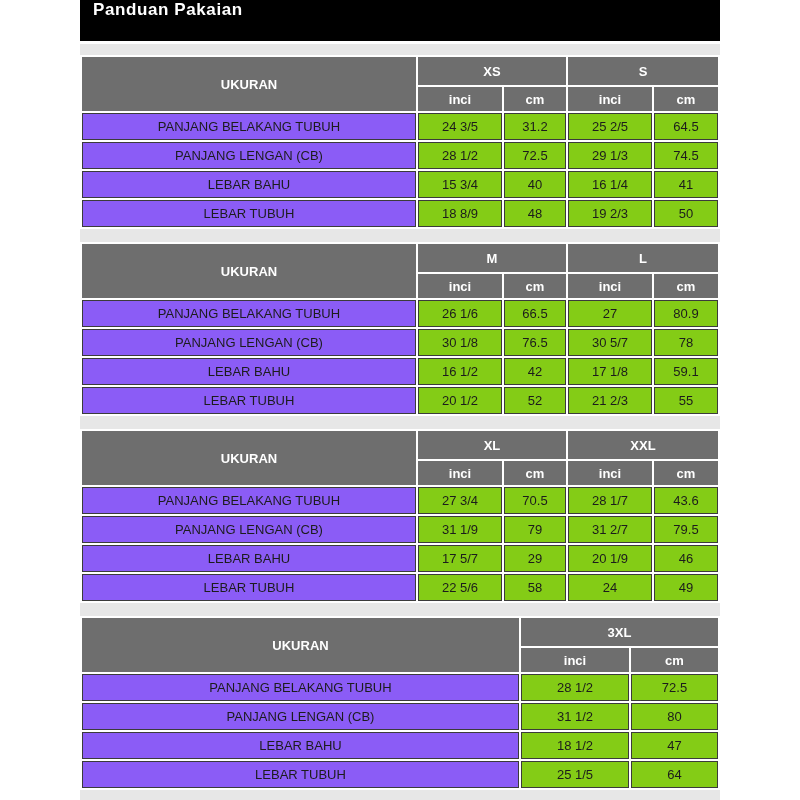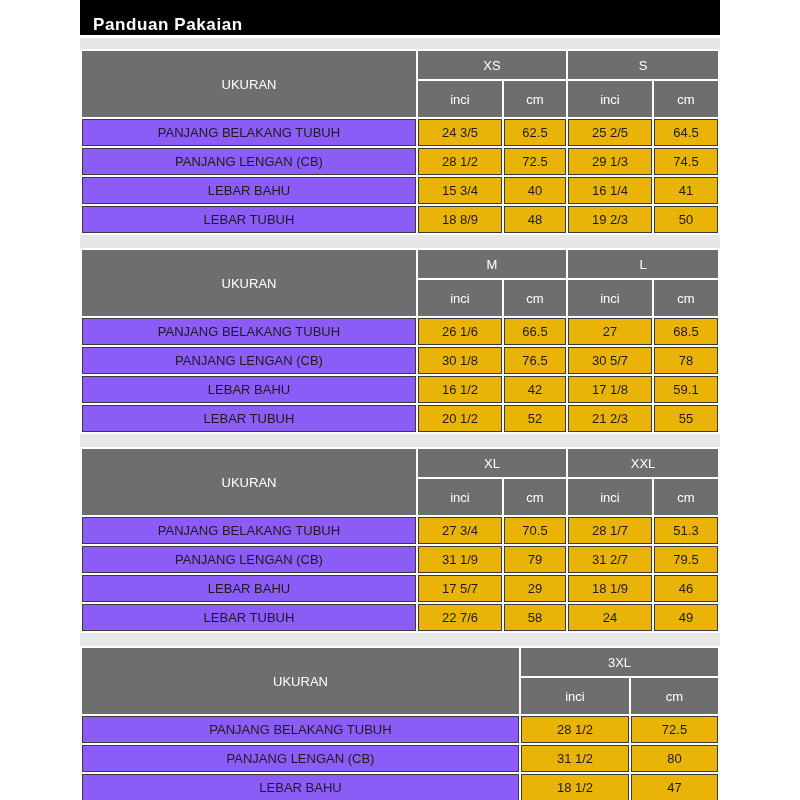--- a/index.html
+++ b/index.html
@@ -16,23 +16,23 @@
     overflow: hidden;
   }
   .content-col {
     position: absolute;
     left: 80px;
     top: 0;
     width: 640px;
   }
   .titlebar {
     background: #000000;
-    height: 35px;
+    height: 41px;
     display: flex;
-    align-items: flex-end;
+    align-items: flex-start;
     padding-left: 13px;
     box-sizing: border-box;
   }
   .titlebar span {
     color: #ffffff;
     font-size: 17px;
     font-weight: 700;
     letter-spacing: 0.6px;
   }
   .white-gap { height: 3px; background: #ffffff; }
@@ -42,39 +42,39 @@
 
   table.size-table {
     border-collapse: separate;
     border-spacing: 2px;
     width: 640px;
     table-layout: fixed;
   }
   table.size-table th {
     background: #6e6e6e;
     color: #ffffff;
-    font-weight: 400;
+    font-weight: 700;
     font-size: 13px;
     text-align: center;
     padding: 0;
   }
   th.size-head { height: 28px; }
-  th.unit-head { height: 36px; }
+  th.unit-head { height: 24px; }
   table.size-table td {
     border: 1px solid #3b3b3b;
     font-size: 13px;
     color: #1c1c1c;
     text-align: center;
     height: 25px;
     padding: 0;
     overflow: hidden;
     white-space: nowrap;
   }
   td.row-label { background: #8b5cf6; }
-  td.value-cell { background: #eab308; }
+  td.value-cell { background: #84cc16; }
 </style>
 </head>
 <body>
 
 <div class="frame">
   <div class="content-col">
     <div class="titlebar">
       <span>Panduan Pakaian</span>
     </div>
     <div class="white-gap"></div>
@@ -98,21 +98,21 @@
               <th class="unit-head">inci</th>
               <th class="unit-head">cm</th>
               <th class="unit-head">inci</th>
               <th class="unit-head">cm</th>
             </tr>
           </thead>
           <tbody>
             <tr>
               <td class="row-label">PANJANG BELAKANG TUBUH</td>
               <td class="value-cell">24 3/5</td>
-              <td class="value-cell">62.5</td>
+              <td class="value-cell">31.2</td>
               <td class="value-cell">25 2/5</td>
               <td class="value-cell">64.5</td>
             </tr>
             <tr>
               <td class="row-label">PANJANG LENGAN (CB)</td>
               <td class="value-cell">28 1/2</td>
               <td class="value-cell">72.5</td>
               <td class="value-cell">29 1/3</td>
               <td class="value-cell">74.5</td>
             </tr>
@@ -153,21 +153,21 @@
               <th class="unit-head">inci</th>
               <th class="unit-head">cm</th>
             </tr>
           </thead>
           <tbody>
             <tr>
               <td class="row-label">PANJANG BELAKANG TUBUH</td>
               <td class="value-cell">26 1/6</td>
               <td class="value-cell">66.5</td>
               <td class="value-cell">27</td>
-              <td class="value-cell">68.5</td>
+              <td class="value-cell">80.9</td>
             </tr>
             <tr>
               <td class="row-label">PANJANG LENGAN (CB)</td>
               <td class="value-cell">30 1/8</td>
               <td class="value-cell">76.5</td>
               <td class="value-cell">30 5/7</td>
               <td class="value-cell">78</td>
             </tr>
             <tr>
               <td class="row-label">LEBAR BAHU</td>
@@ -206,39 +206,39 @@
               <th class="unit-head">inci</th>
               <th class="unit-head">cm</th>
             </tr>
           </thead>
           <tbody>
             <tr>
               <td class="row-label">PANJANG BELAKANG TUBUH</td>
               <td class="value-cell">27 3/4</td>
               <td class="value-cell">70.5</td>
               <td class="value-cell">28 1/7</td>
-              <td class="value-cell">51.3</td>
+              <td class="value-cell">43.6</td>
             </tr>
             <tr>
               <td class="row-label">PANJANG LENGAN (CB)</td>
               <td class="value-cell">31 1/9</td>
               <td class="value-cell">79</td>
               <td class="value-cell">31 2/7</td>
               <td class="value-cell">79.5</td>
             </tr>
             <tr>
               <td class="row-label">LEBAR BAHU</td>
               <td class="value-cell">17 5/7</td>
               <td class="value-cell">29</td>
-              <td class="value-cell">18 1/9</td>
+              <td class="value-cell">20 1/9</td>
               <td class="value-cell">46</td>
             </tr>
             <tr>
               <td class="row-label">LEBAR TUBUH</td>
-              <td class="value-cell">22 7/6</td>
+              <td class="value-cell">22 5/6</td>
               <td class="value-cell">58</td>
               <td class="value-cell">24</td>
               <td class="value-cell">49</td>
             </tr>
           </tbody>
         </table>
         <div class="divider "></div>
         <table class="size-table">
           <colgroup>
             <col style="width: 437px;">

